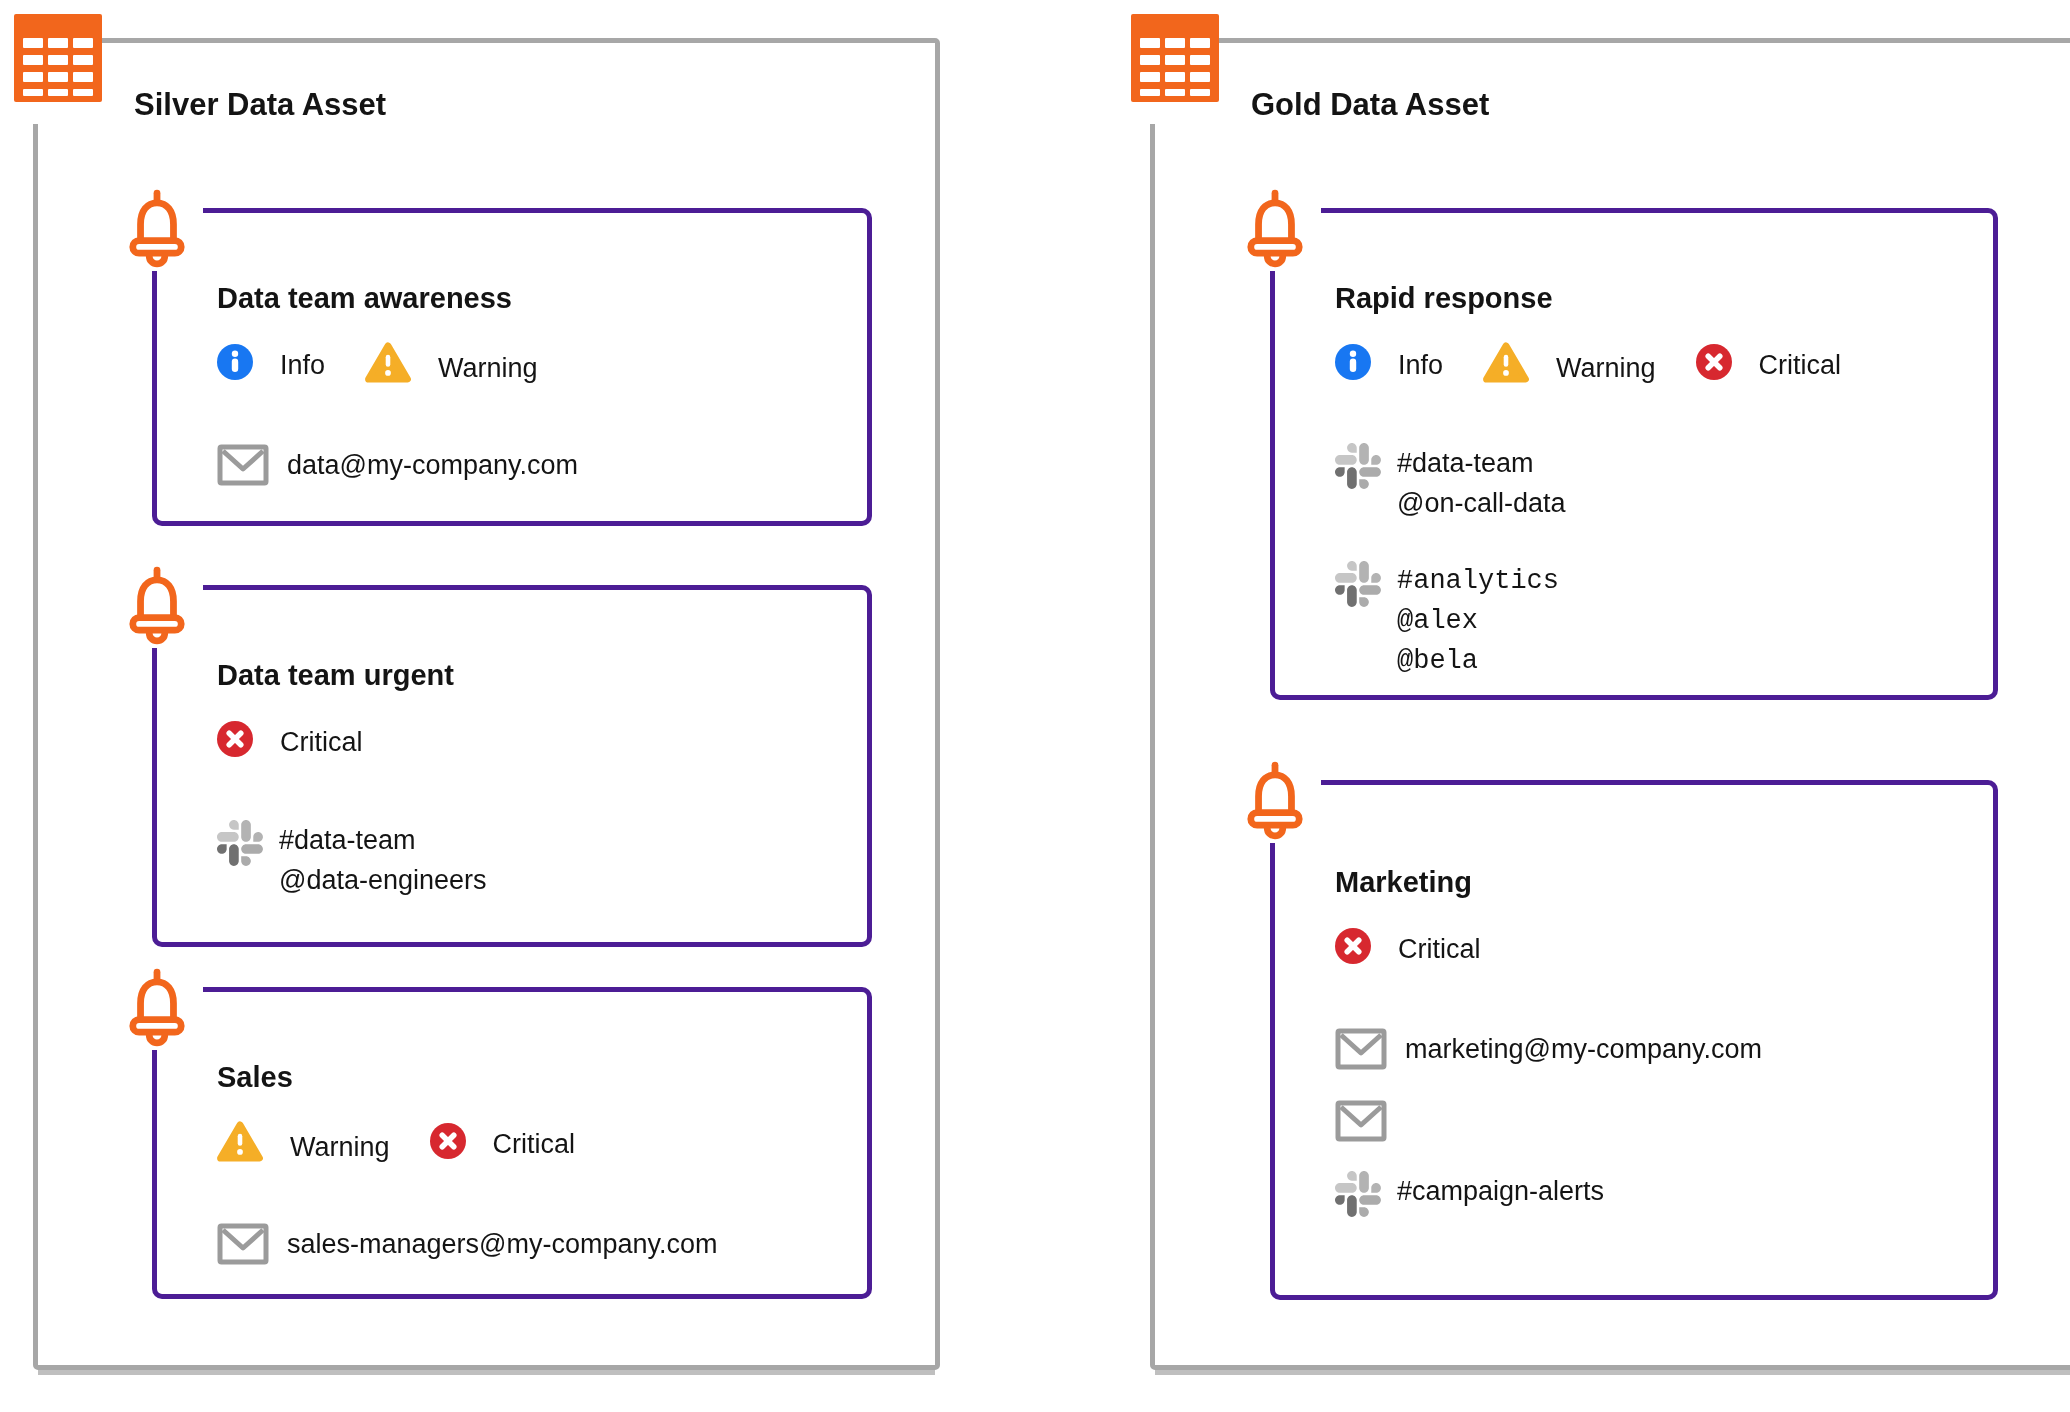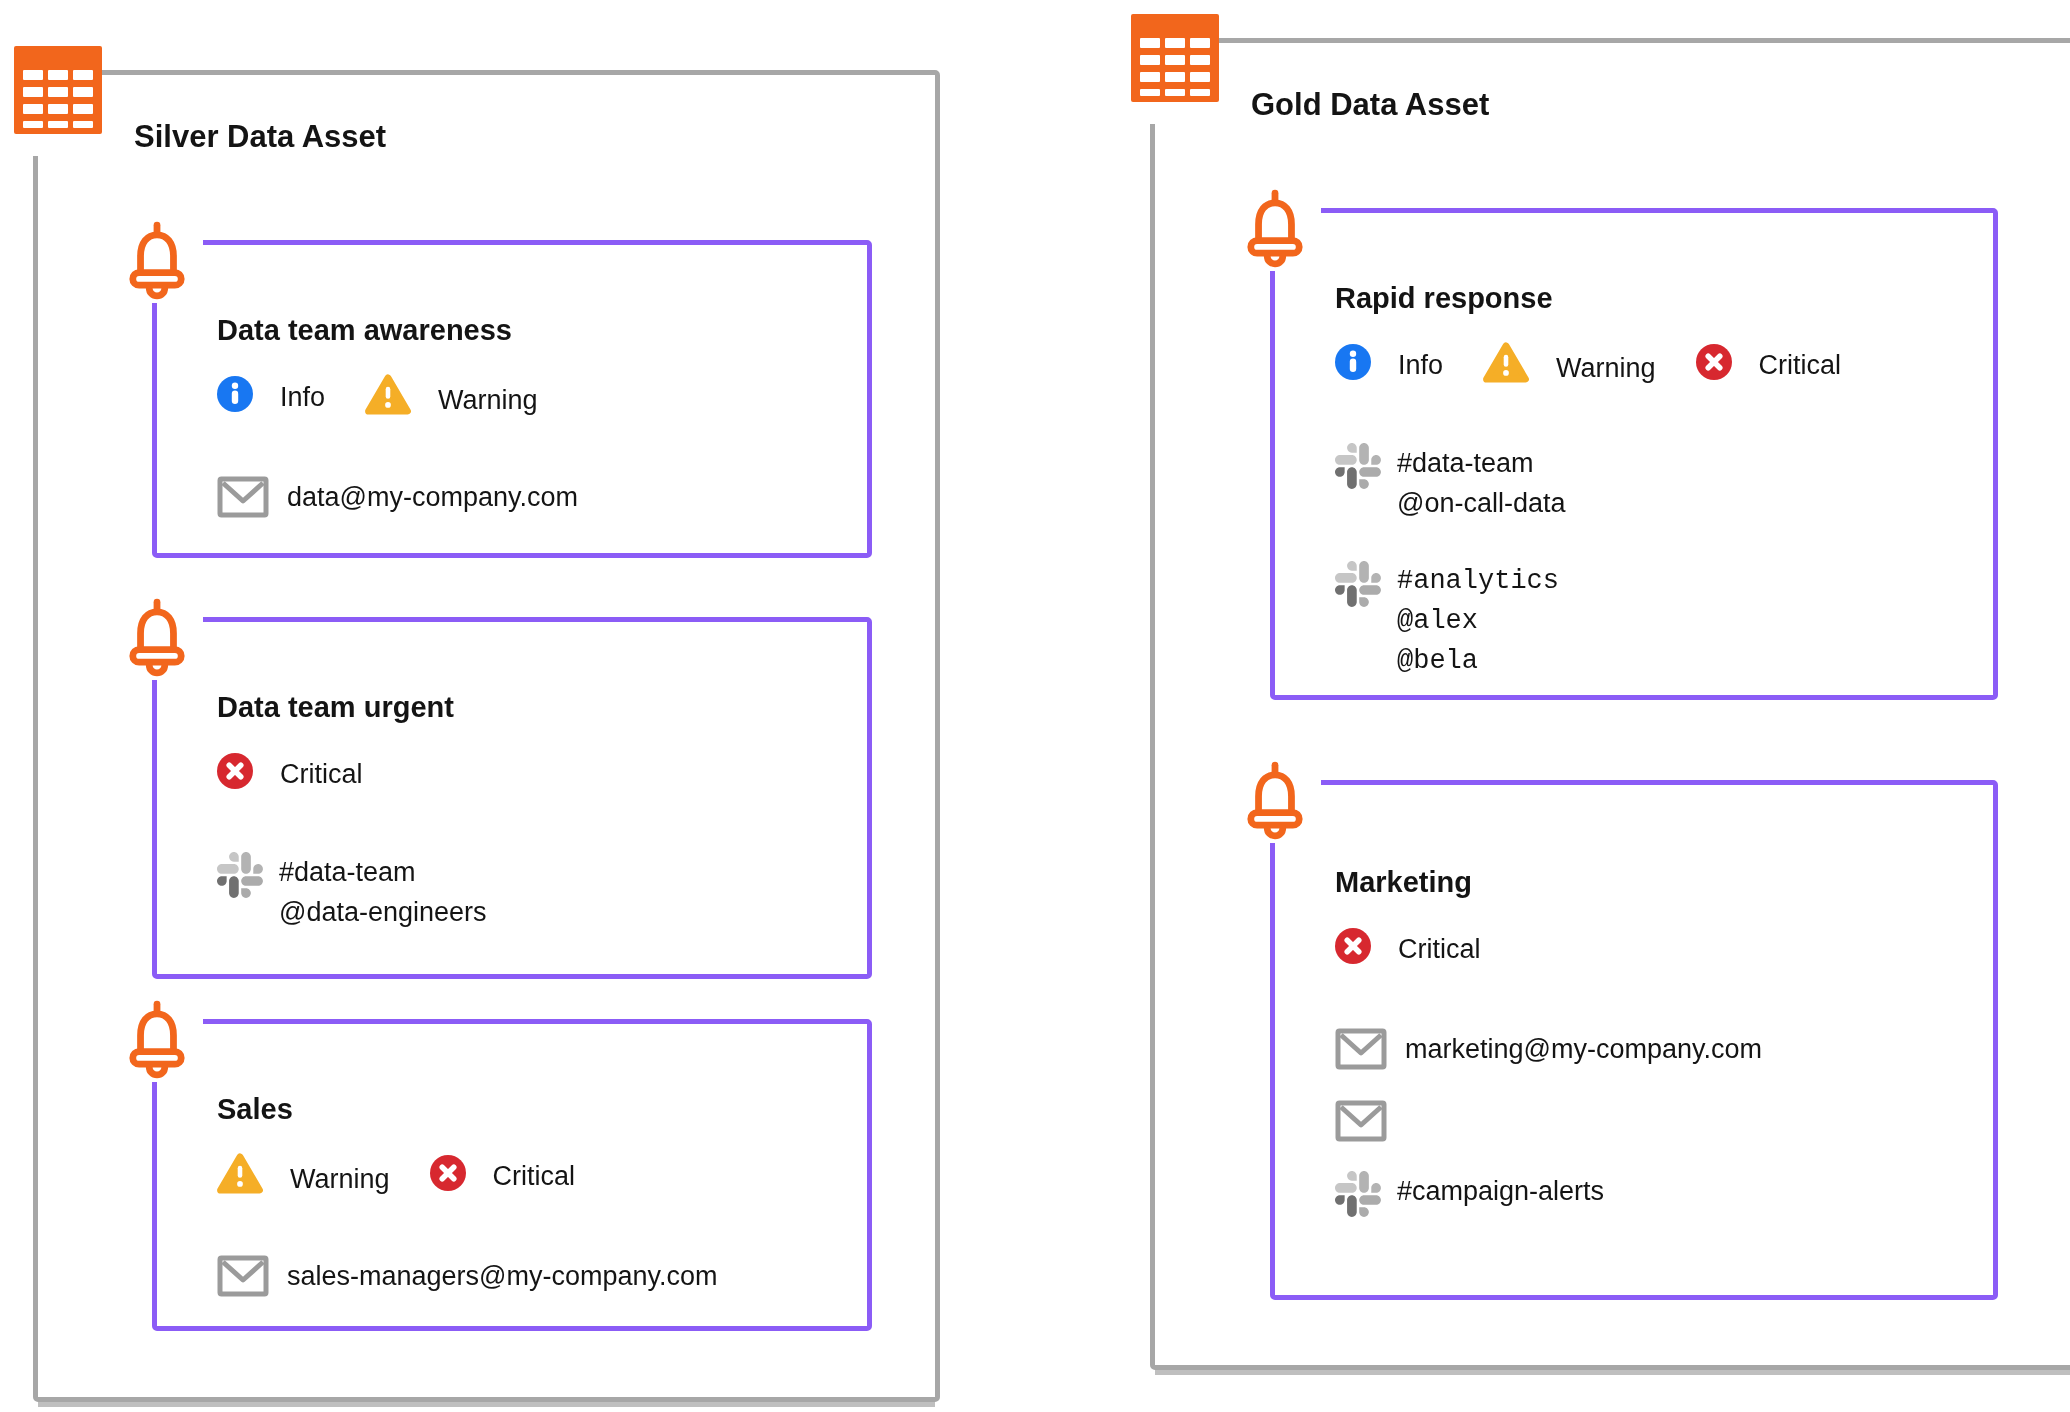--- a/index.html
+++ b/index.html
@@ -6,32 +6,32 @@
   .canvas{
     position:relative;width:2070px;height:1412px;background:#ffffff;overflow:hidden;
     font-family:"Liberation Sans","DejaVu Sans",sans-serif;color:#141414;
   }
   
   .panel{
     position:absolute;background:#ffffff;
     border:5px solid #a7a7a7;border-radius:5px;
     box-shadow:0 10px 0 -5px #bfbfbf;
   }
-  .panel-silver{left:33px;top:38px;width:897px;height:1322px;margin-top:32px;}
+  .panel-silver{left:33px;top:38px;width:897px;height:1322px;}
   .panel-gold{left:1150px;top:38px;width:900px;height:1322px;padding-left:24px;}
   .panel-corner-mask{position:absolute;left:-8px;top:55px;width:12px;height:26px;background:#fff;}
   .table-badge{position:absolute;left:-24px;top:-29px;width:88px;height:88px;}
   .panel-title{
     position:absolute;left:96px;top:22px;
     font-size:31px;font-weight:700;line-height:38px;white-space:nowrap;
   }
   
   .card{
     position:absolute;background:#ffffff;
-    border:5px solid #8b5cf6;border-radius:5px;
+    border:5px solid #4c1d95;border-radius:10px;
   }
   .card-l{left:114px;width:710px;}
   .card-r{left:115px;width:718px;}
   .card-l1{top:165px;height:308px;}
   .card-l2{top:542px;height:352px;}
   .card-l3{top:944px;height:302px;}
   .card-r1{top:165px;height:482px;}
   .card-r2{top:737px;height:510px;}
   .card-corner-mask{position:absolute;left:-10px;top:-10px;width:56px;height:68px;background:#fff;}
   .bell{position:absolute;left:-31px;top:-25px;width:62px;height:82px;}

